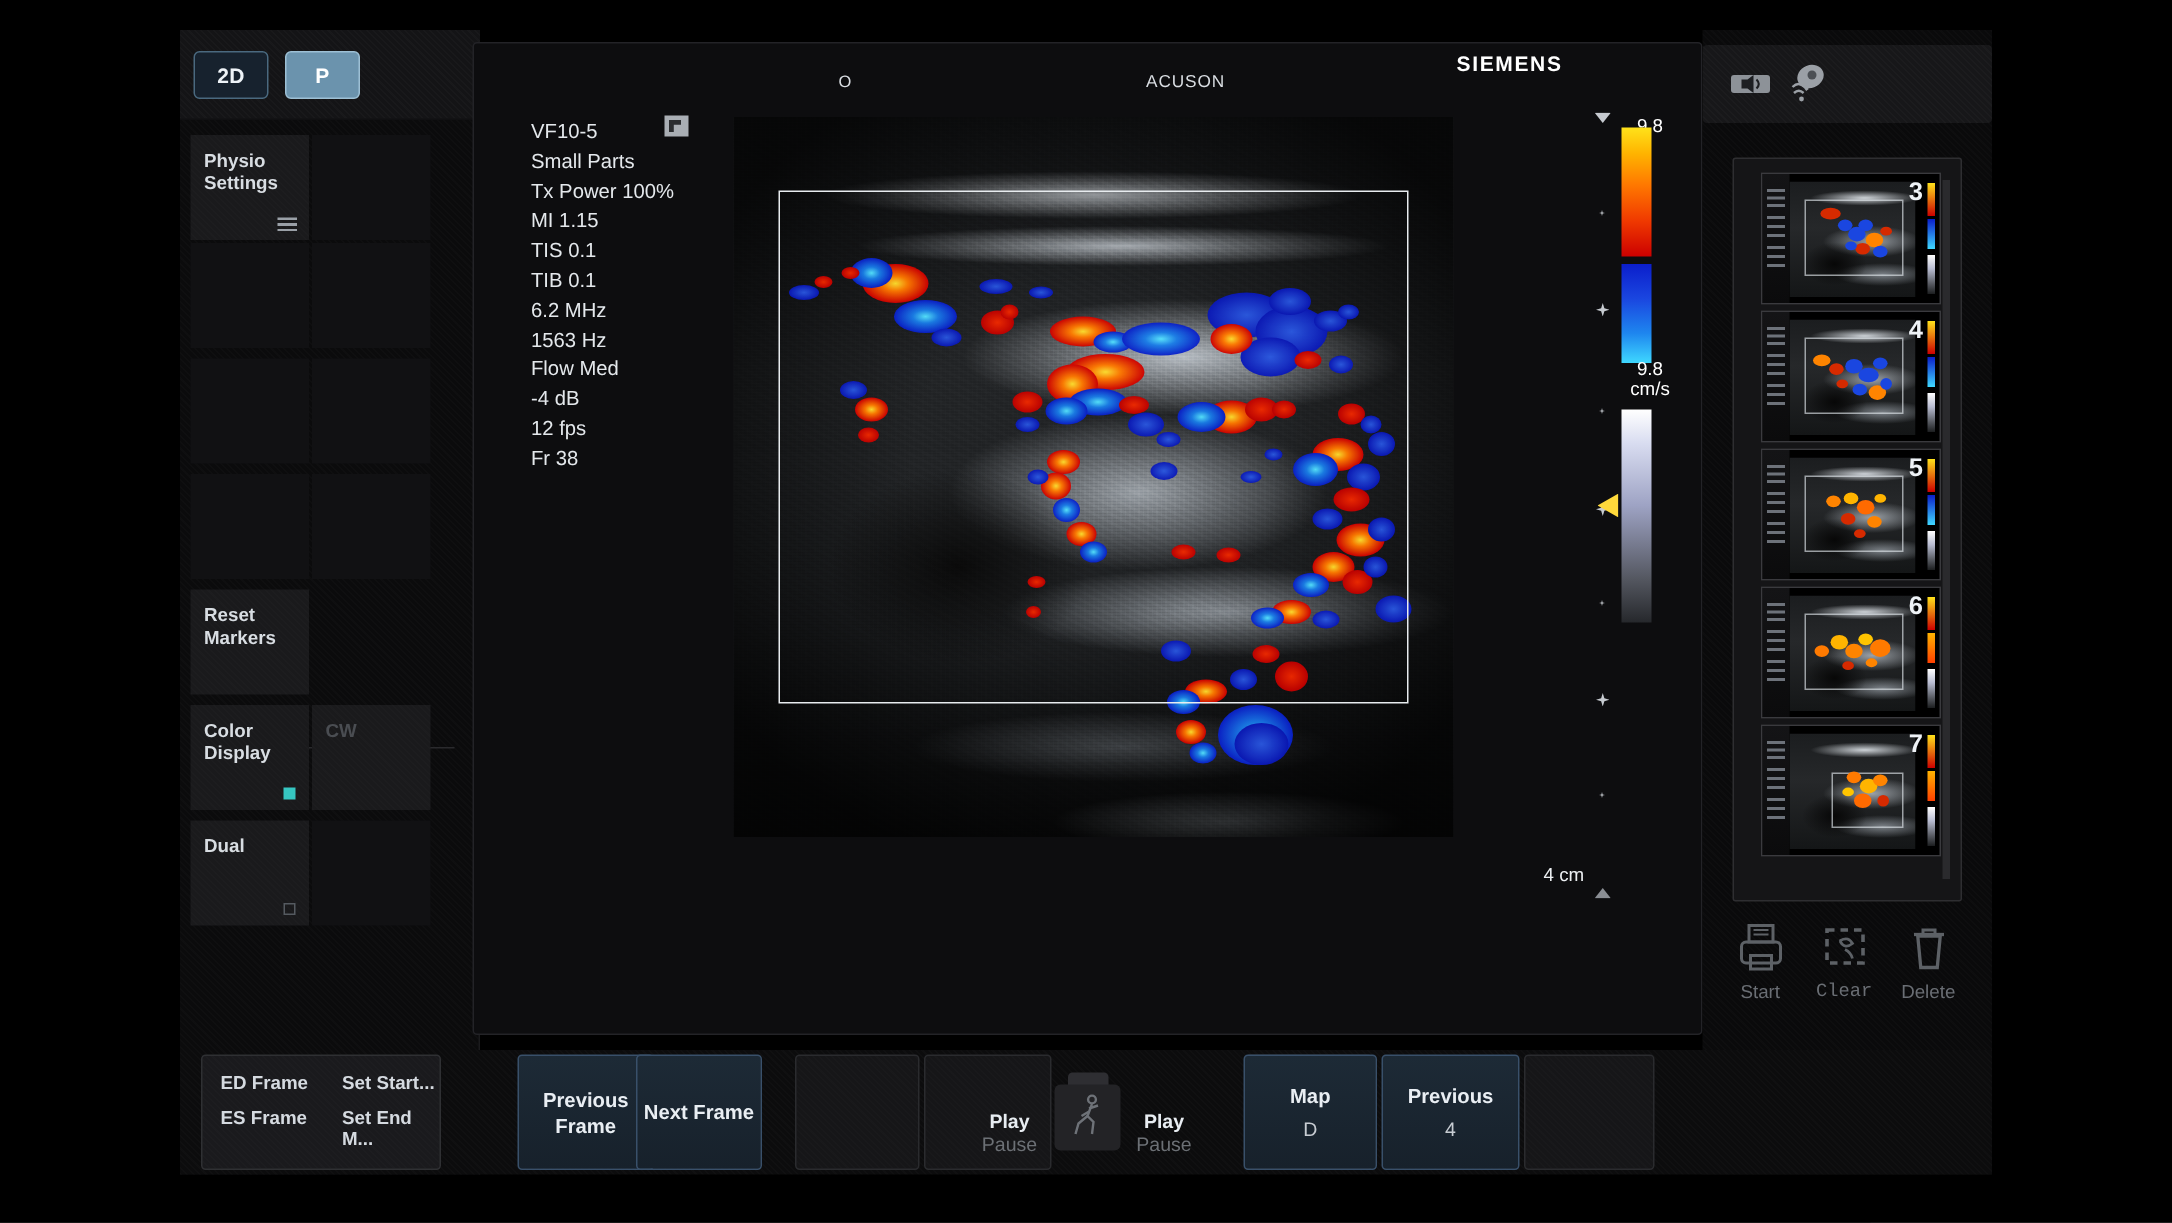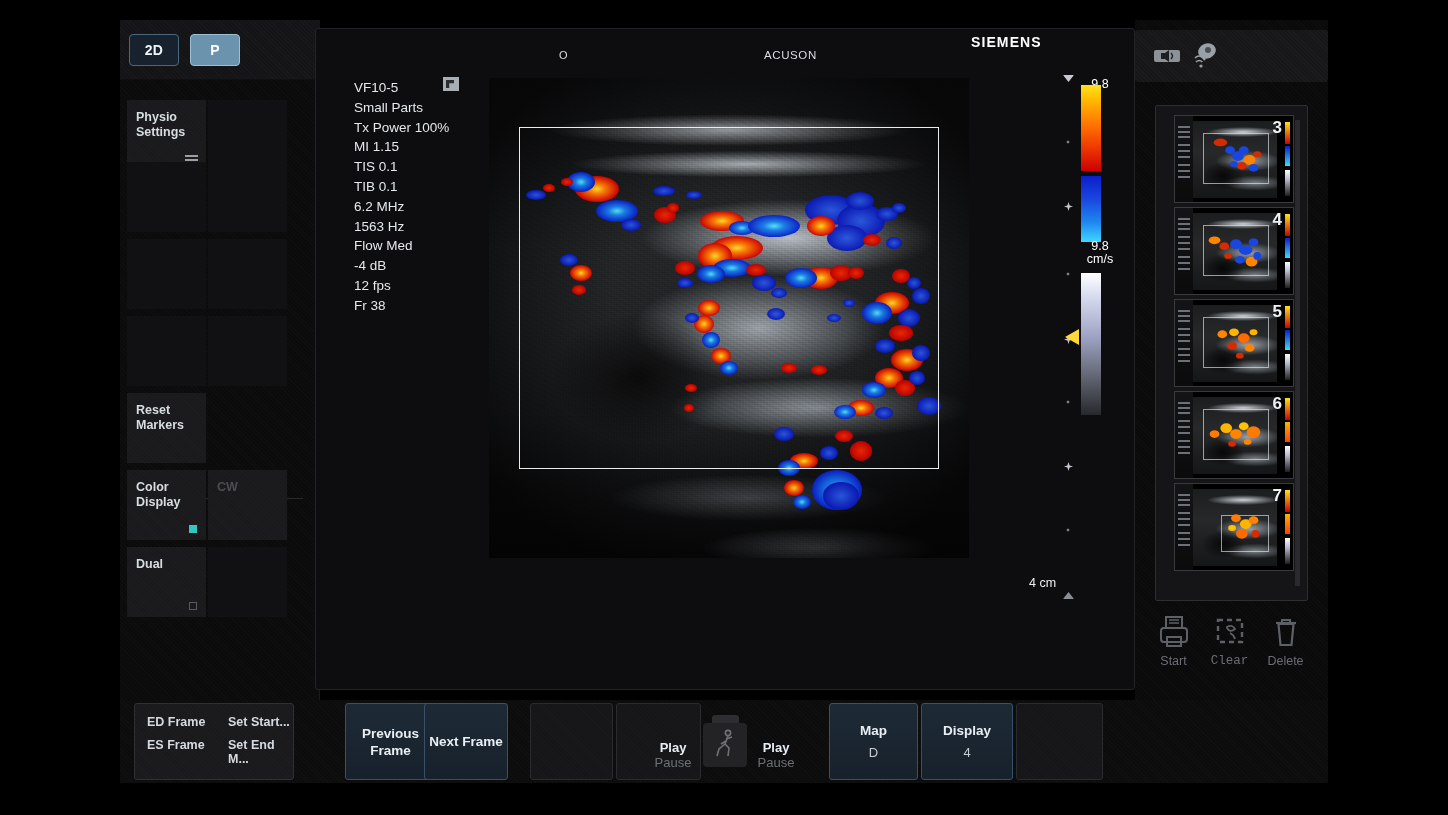--- a/index.html
+++ b/index.html
@@ -37,21 +37,21 @@
   .btn {
     position: absolute; width: 79px; height: 70px;
     background: #1a1a1c;
     background-image: repeating-linear-gradient(45deg, rgba(255,255,255,.012) 0 1px, transparent 1px 3px);
     color: #d8dde2; font-size: 12.5px; font-weight: bold; line-height: 15px;
     padding: 10px 0 0 9px; text-align: left;
   }
   .btn.empty { color: transparent; background: #111113; }
   .btn.dim { color: #4a4d52; }
   .col1 { left: 7px; } .col2 { left: 88px; }
-  .r1 { top: 20px; } .r2 { top: 82px; } .r3 { top: 159px; } .r4 { top: 236px; }
+  .r1 { top: 10px; } .r2 { top: 82px; } .r3 { top: 159px; } .r4 { top: 236px; }
   .r5 { top: 313px; } .r6 { top: 390px; } .r7 { top: 467px; }
 
   .btn .corner-menu {
     position: absolute; right: 8px; bottom: 6px; width: 13px; height: 9px;
     background: linear-gradient(#9aa0a7 0 2px, transparent 2px 4px,
                 #9aa0a7 4px 6px, transparent 6px 8px, #9aa0a7 8px 10px);
   }
   .btn .corner-led {
     position: absolute; right: 9px; bottom: 7px; width: 8px; height: 8px;
     background: #36c6c1;
@@ -686,21 +686,21 @@
 
     <div class="bb bb-plain" style="left:410px; width:83px;"></div>
     <div class="bb bb-plain" style="left:496px; width:85px;"></div>
     <div class="bb bb-plain" style="left:710px; width:85px;"></div>
 
     <div class="bb bb-blue" style="left:709px; width:89px;">
       <span>Map</span>
       <span class="sub">D</span>
     </div>
     <div class="bb bb-blue" style="left:801px; width:92px;">
-      <span>Display</span>
+      <span>Previous</span>
       <span class="sub">4</span>
     </div>
     <div class="bb bb-plain" style="left:896px; width:87px;"></div>
   </div>
 
   <div class="play-wrap">
     <div class="play-tab"></div>
     <div class="play-knob">
       <svg class="runner" viewBox="0 0 24 32">
         <circle cx="15" cy="4" r="2.6" fill="none" stroke="#6e7278" stroke-width="1.6"></circle>

